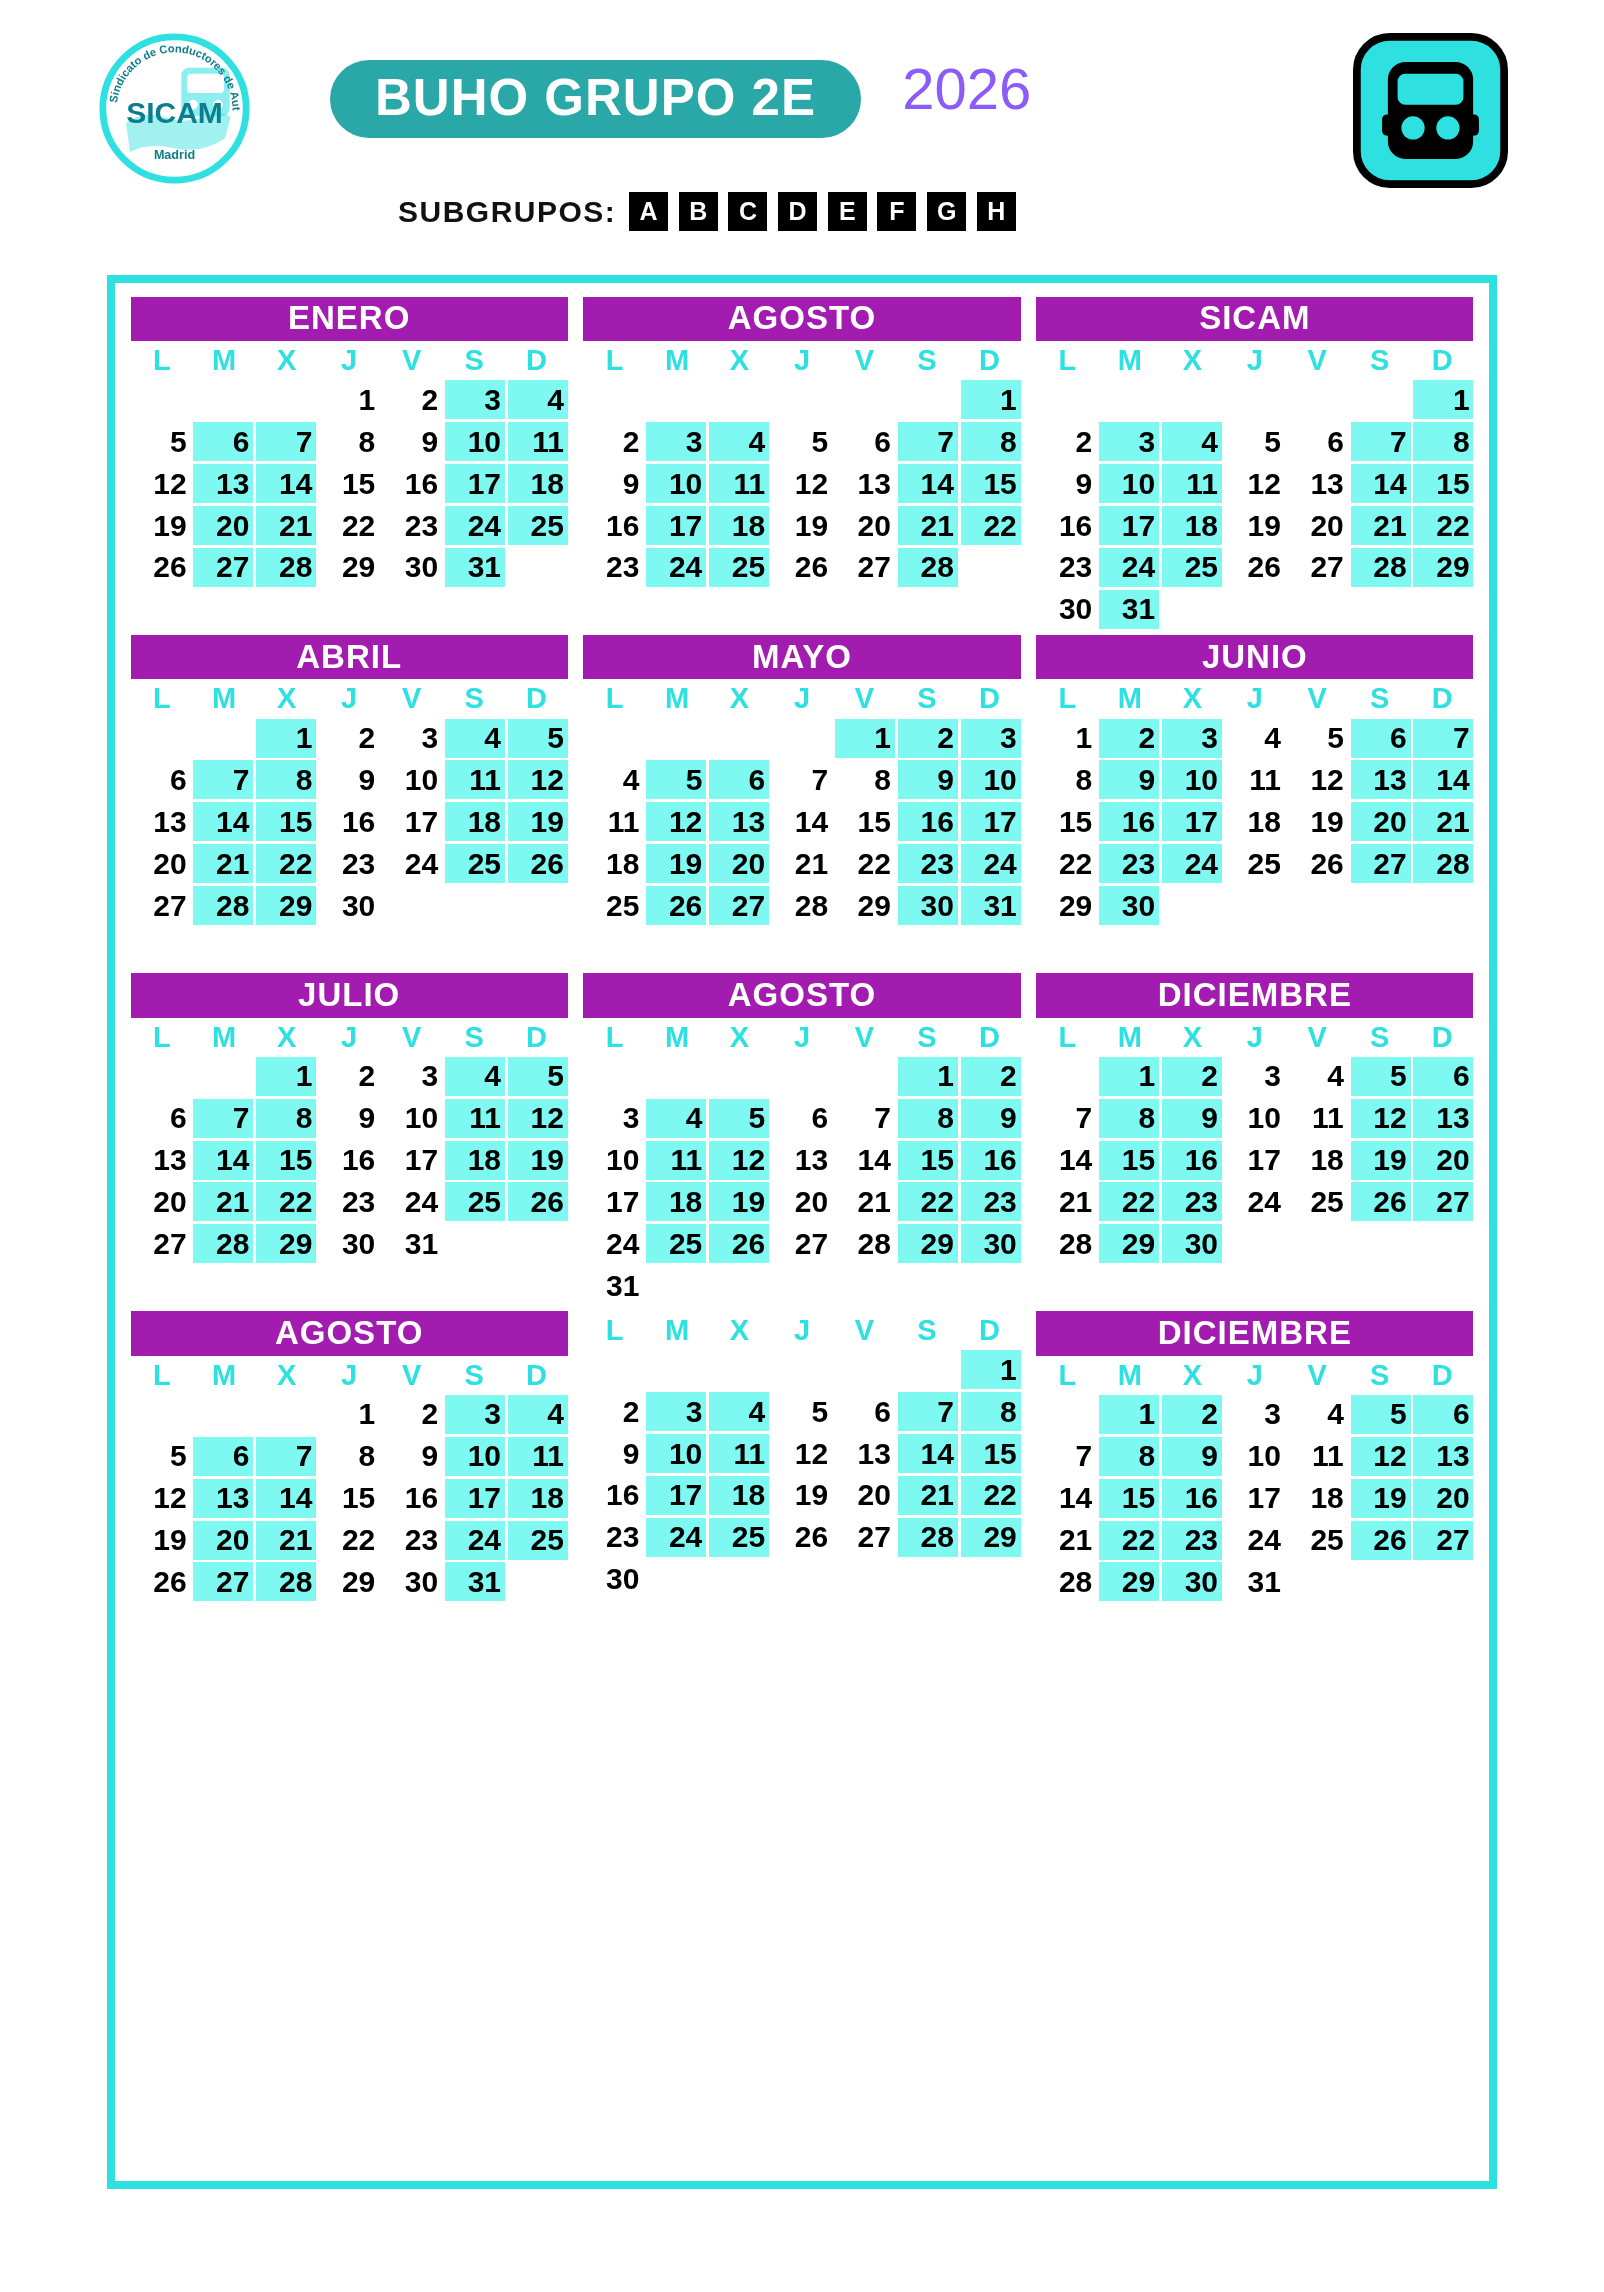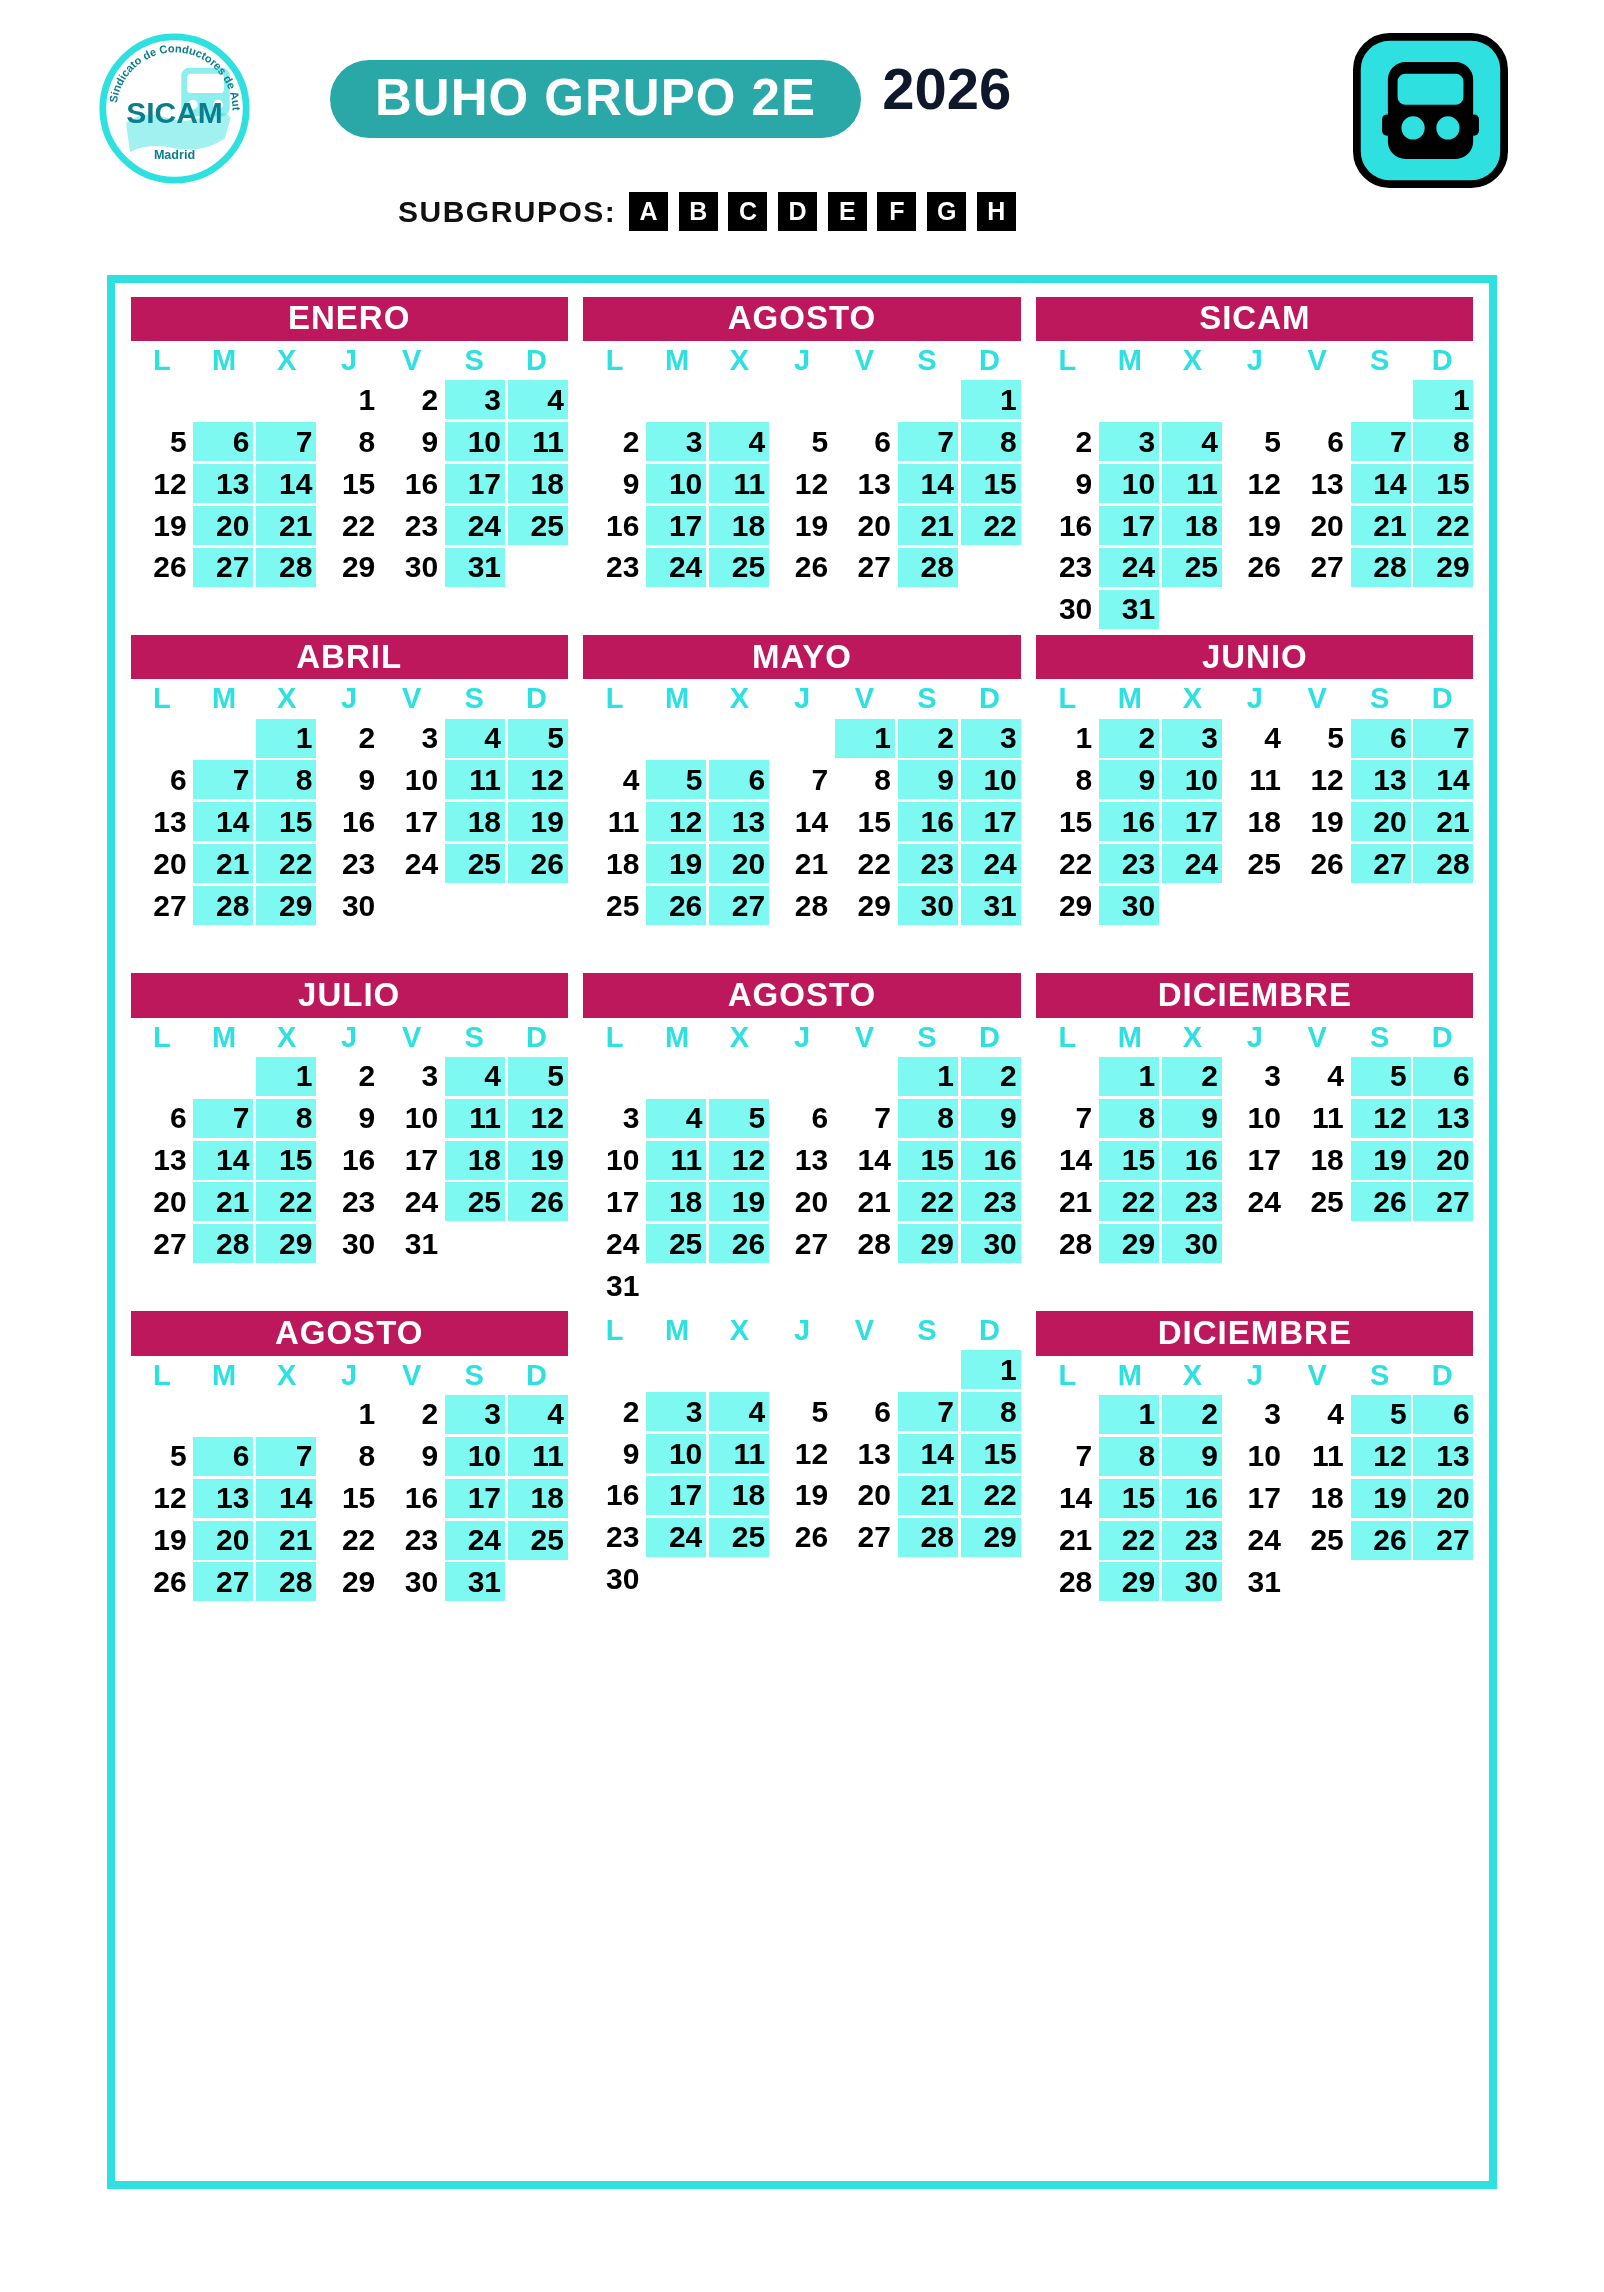--- a/index.html
+++ b/index.html
@@ -47,24 +47,25 @@
     color: #ffffff;
     border-radius: 39px;
     padding: 11.6px 45px 15.5px 45px;
     font-size: 51px;
     font-weight: bold;
     letter-spacing: 1px;
     line-height: 1;
     white-space: nowrap;
   }
   .title-year {
-    color: #0f172a;
+    color: #8b5cf6;
     font-size: 58px;
-    font-weight: bold;
+    font-weight: normal;
     line-height: 1;
+    margin-left: 20px;
   }
 
   .subgroups-row {
     position: absolute;
     left: 398px;
     top: 192px;
     display: flex;
     align-items: center;
     gap: 10.7px;
   }
@@ -108,21 +109,21 @@
   }
   .quarter {
     display: flex;
     gap: 15.5px;
     margin-bottom: 5.8px;
   }
   .month {
     width: 439px;
   }
   .month-title {
-    background: #be185d;
+    background: #a21caf;
     color: #ffffff;
     text-align: center;
     font-size: 33px;
     font-weight: bold;
     letter-spacing: 1px;
     padding: 4.9px 0 6.8px 0;
     line-height: 1;
   }
   .dow-row {
     display: grid;

